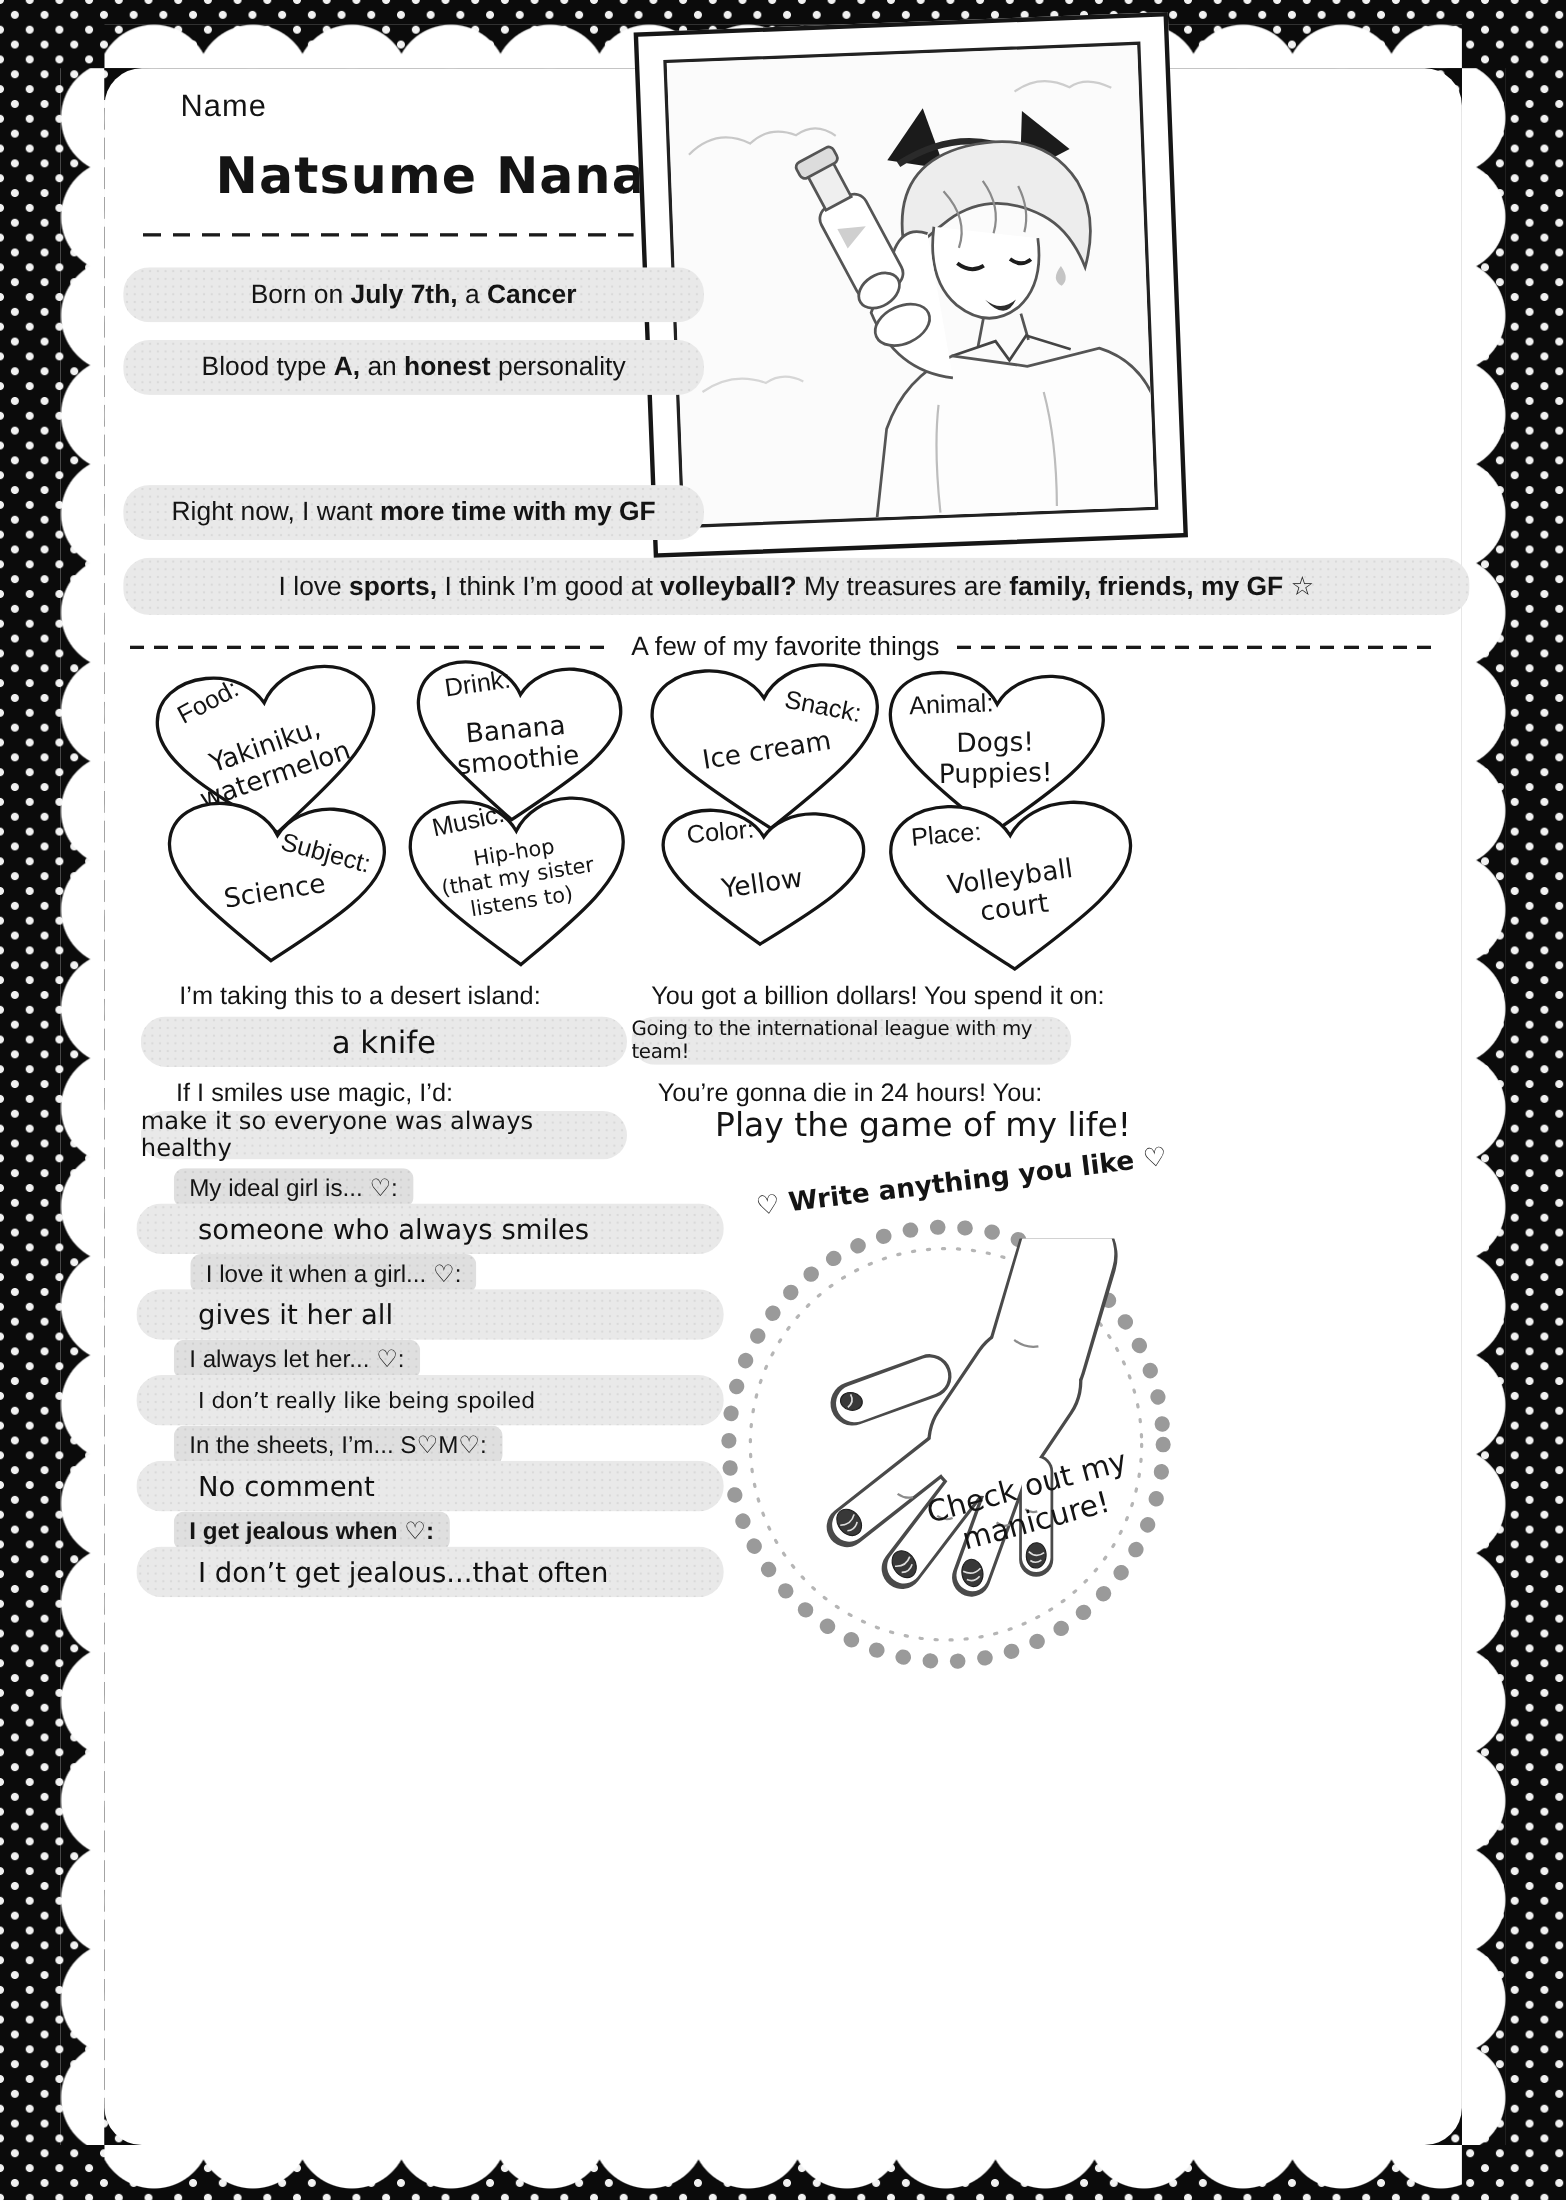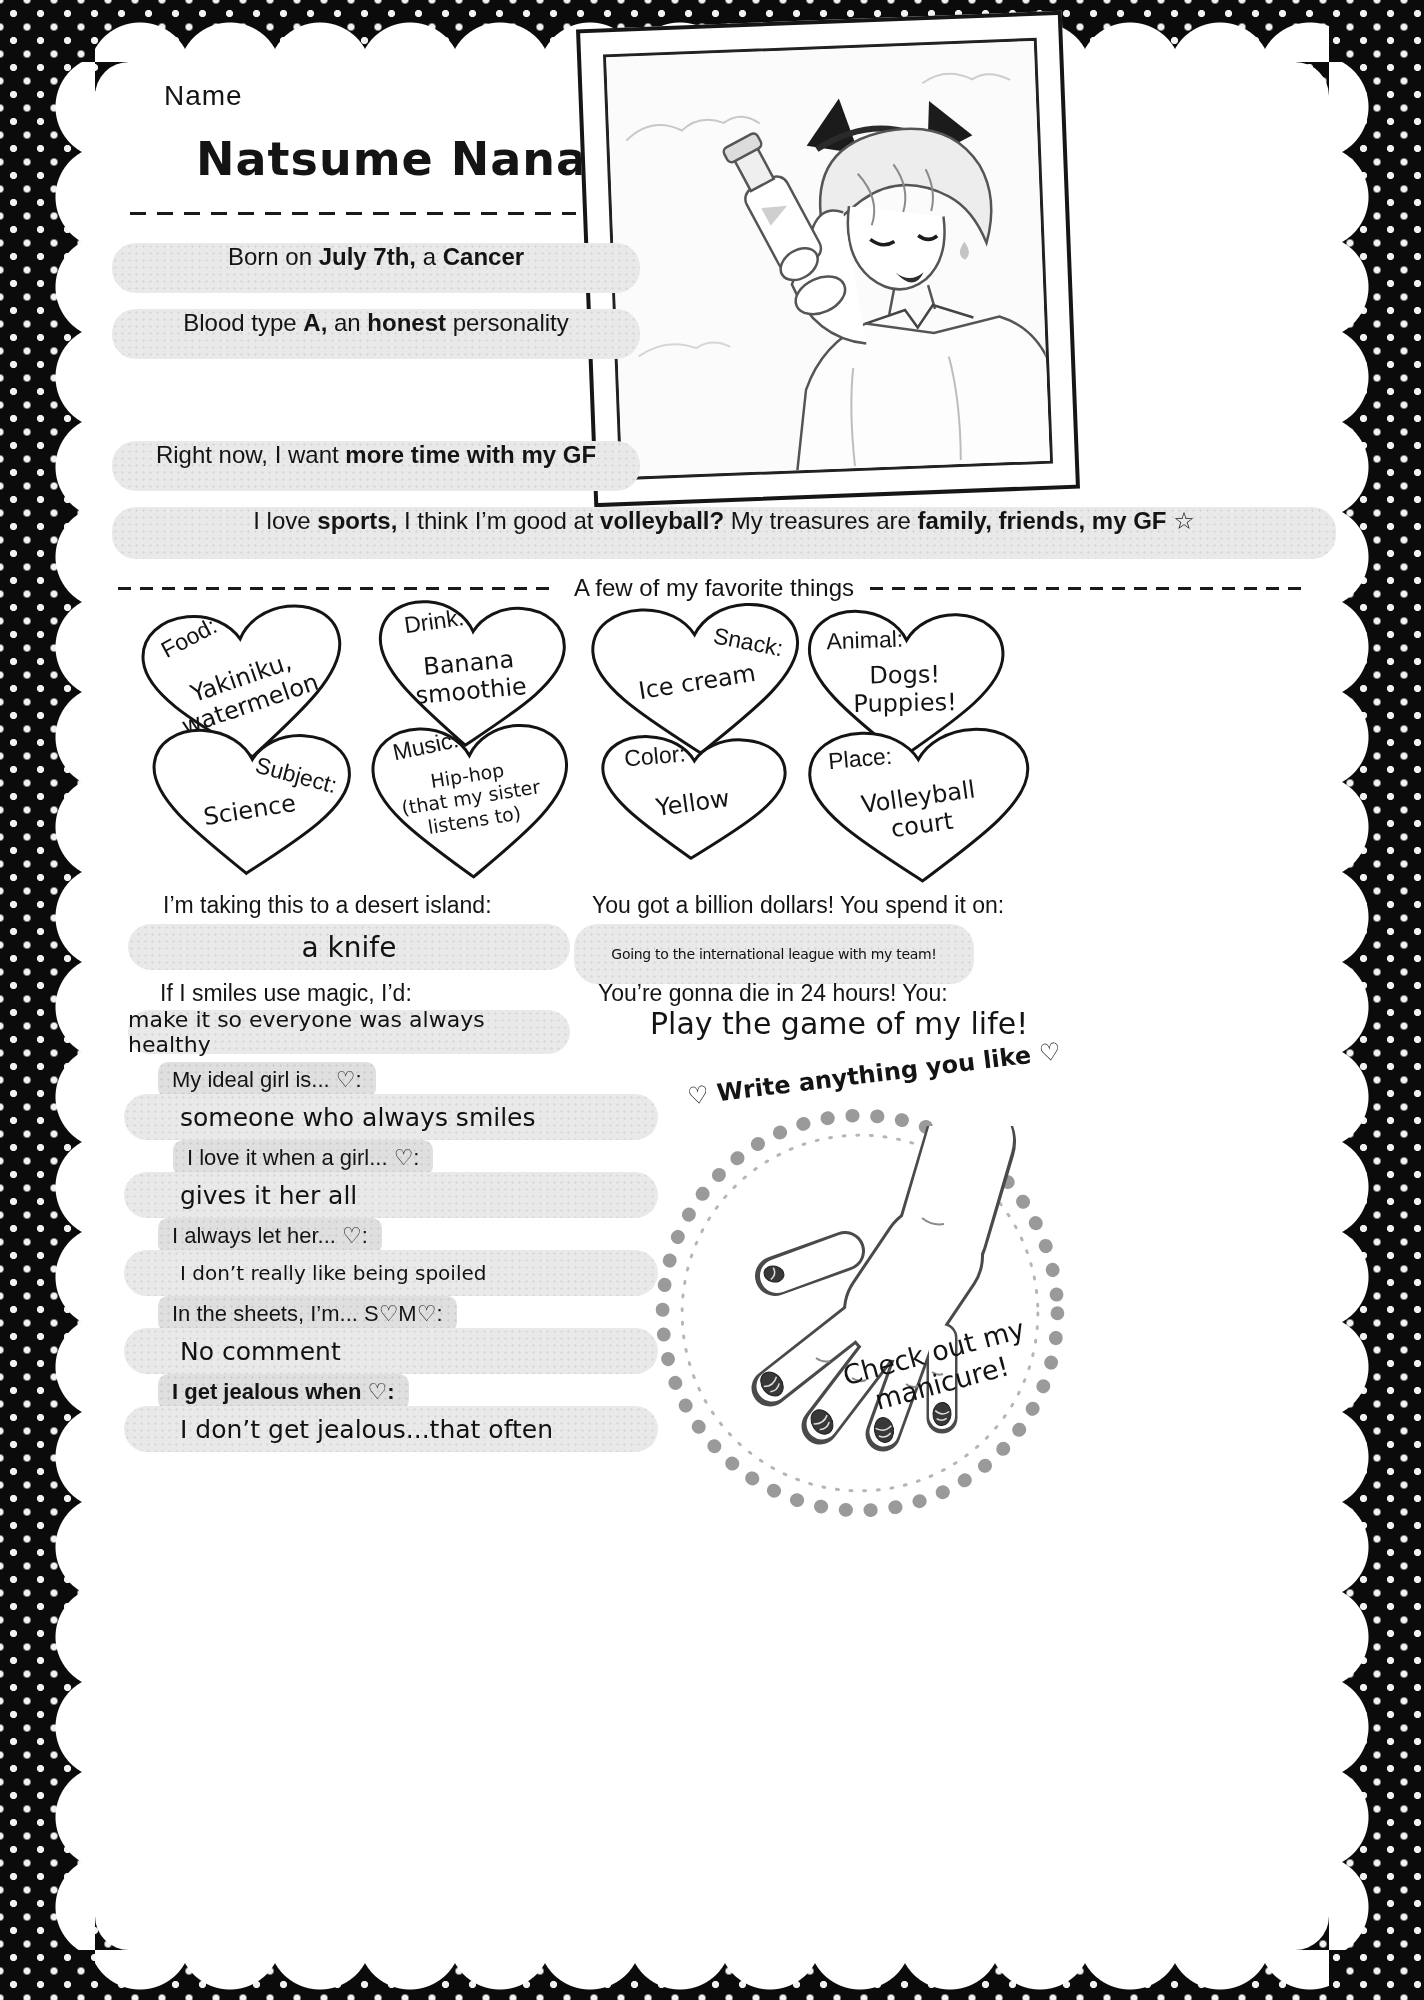--- a/index.html
+++ b/index.html
@@ -31,21 +31,21 @@
   .b{font-weight:700;}
   .name-label{font-size:28px;letter-spacing:1px;}
   .name-value{font-size:46px;font-weight:700;letter-spacing:1px;font-family:"DejaVu Sans",sans-serif;}
   .dashline{height:3px;background:repeating-linear-gradient(90deg,#1a1a1a 0 16px,transparent 16px 27px);}
   
   .ppill,.apill,.qtag{
     background-color:#e9e9e9;
     background-image:radial-gradient(rgba(0,0,0,0.07) 1px,transparent 1.4px);
     background-size:7px 7px;
   }
-  .ppill{position:absolute;display:flex;align-items:flex-start;justify-content:center;border-radius:24px;height:50px;min-width:476px;padding:0 26px;}
+  .ppill{position:absolute;display:flex;align-items:center;justify-content:center;border-radius:24px;height:50px;min-width:476px;padding:0 26px;}
   .ptext{white-space:nowrap;font-size:24px;}
   .ppill.wide{min-width:0;width:1200px;padding:0 12px;}
   .ppill.wide .ptext{font-size:24px;}
   .apill{position:absolute;display:flex;align-items:center;justify-content:center;border-radius:24px;height:46px;color:#111;}
   .apill.left{justify-content:flex-start;padding-left:56px;}
   .q{position:absolute;font-size:23px;white-space:nowrap;}
   .qtag{position:absolute;font-size:22px;white-space:nowrap;padding:5px 14px;border-radius:10px;background-color:#dfdfdf;}
   
   .divider{position:absolute;display:flex;align-items:center;gap:16px;}
   .divider .dash{flex:1;height:3px;background:repeating-linear-gradient(90deg,#1a1a1a 0 13px,transparent 13px 22px);}
@@ -224,21 +224,21 @@
     <span class="hvalue">Volleyball
 court</span>
   </div>
 
   <div class="q print" style="left:163px;top:892px;">I’m taking this to a desert island:</div>
   <div class="apill hand" style="left:128px;top:924px;width:442px;font-size:28px;">a knife</div>
   <div class="q print" style="left:160px;top:980px;">If I smiles use magic, I’d:</div>
   <div class="apill hand" style="left:128px;top:1010px;width:442px;height:44px;font-size:22px;">make it so everyone was always healthy</div>
 
   <div class="q print" style="left:592px;top:892px;">You got a billion dollars! You spend it on:</div>
-  <div class="apill hand" style="left:574px;top:924px;width:400px;height:60px;font-size:14px;letter-spacing:-0.3px;">Going to the international league with my team!</div>
+  <div class="apill hand" style="left:574px;top:924px;width:400px;height:44px;font-size:18px;letter-spacing:-0.3px;">Going to the international league with my team!</div>
   <div class="q print" style="left:598px;top:980px;">You’re gonna die in 24 hours! You:</div>
   <div class="abs hand" style="left:650px;top:1006px;font-size:30px;">Play the game of my life!</div>
 
   <div class="qtag print" style="left:158px;top:1062px;">My ideal girl is... ♡:</div>
   <div class="apill left hand" style="left:124px;top:1094px;width:478px;font-size:25px;">someone who always smiles</div>
   <div class="qtag print" style="left:146px;top:1140px;margin-left:27px;">I love it when a girl... ♡:</div>
   <div class="apill left hand" style="left:124px;top:1172px;width:478px;font-size:25px;">gives it her all</div>
   <div class="qtag print" style="left:158px;top:1218px;">I always let her... ♡:</div>
   <div class="apill left hand" style="left:124px;top:1250px;width:478px;font-size:20px;">I don’t really like being spoiled</div>
   <div class="qtag print" style="left:158px;top:1296px;">In the sheets, I’m... S♡M♡:</div>

